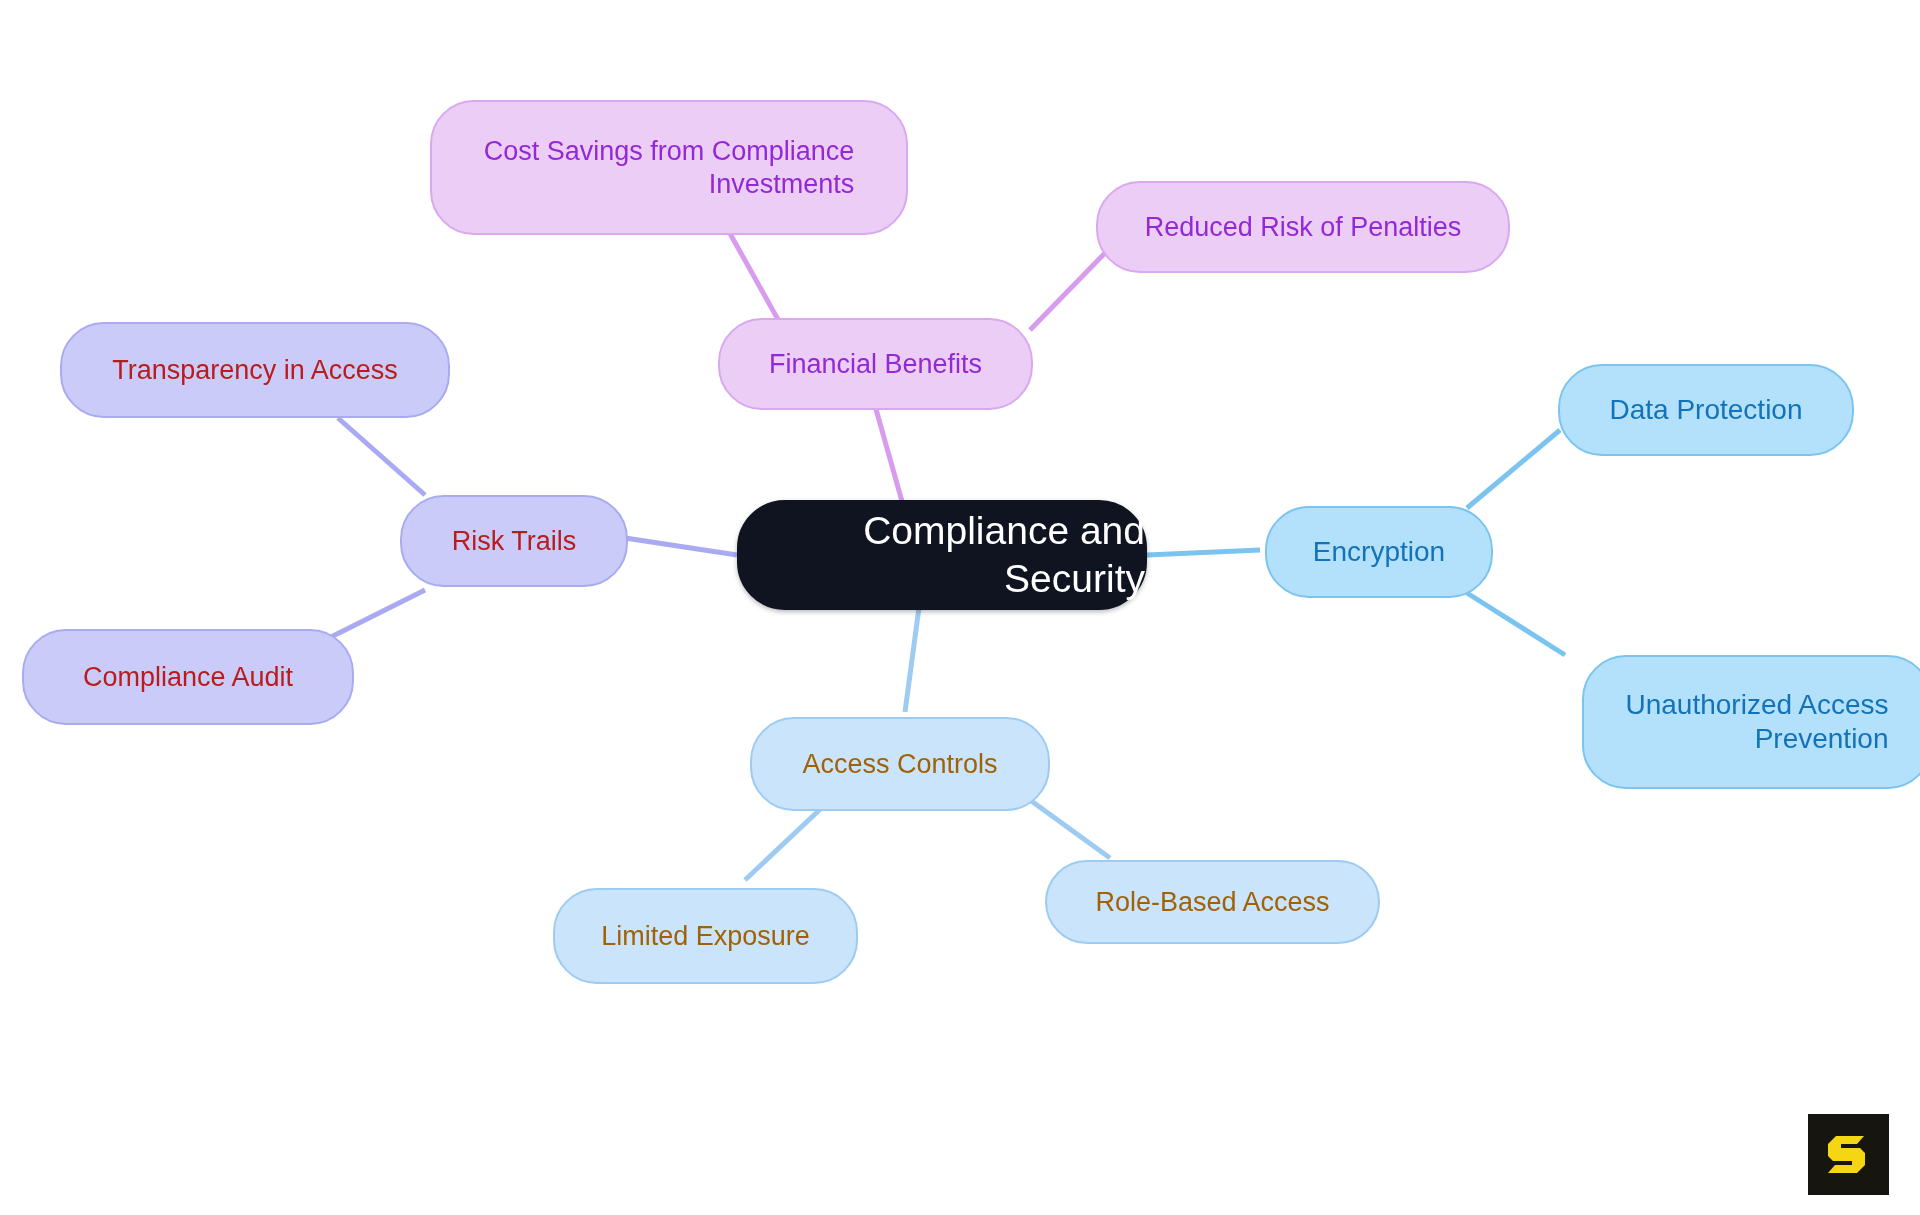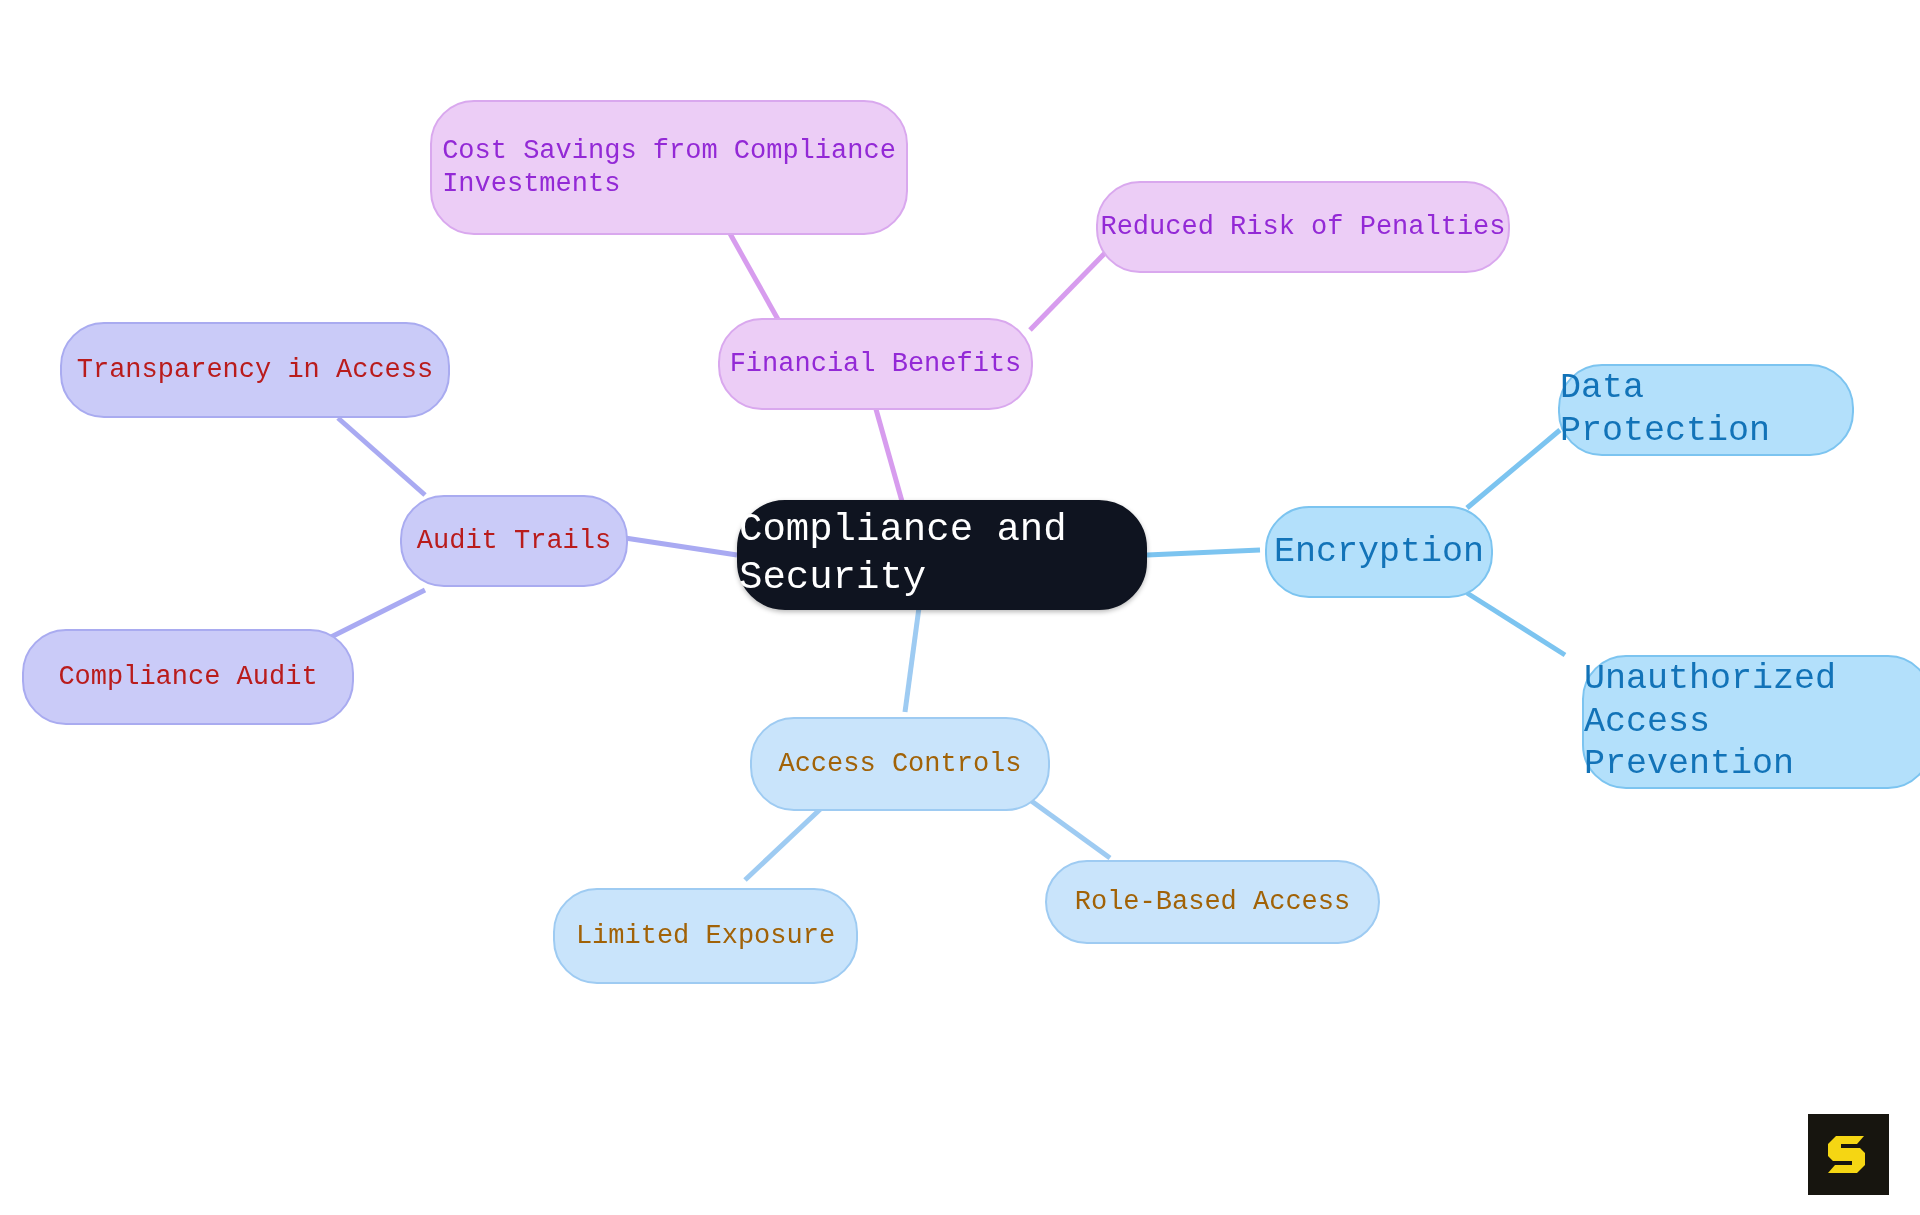--- a/index.html
+++ b/index.html
@@ -21,28 +21,27 @@
     left: 0;
     width: 1920px;
     height: 1215px;
   }
   .node {
     position: absolute;
     box-sizing: border-box;
     display: flex;
     align-items: center;
     justify-content: center;
-    text-align: left;
+    text-align: right;
     border-radius: 44px;
     border-style: solid;
     border-width: 2px;
     line-height: 1.22;
     white-space: pre-line;
     z-index: 2;
-    font-family: Liberation Mono, monospace;
   }
   .node-central {
     background: #0f1420;
     border-color: #0f1420;
     color: #ffffff;
     font-size: 39px;
     border-radius: 48px;
     box-shadow: 0 2px 5px rgba(0,0,0,0.28);
   }
   .node-purple {
@@ -54,21 +53,21 @@
   .node-periwinkle {
     background: #cacbf8;
     border-color: #a9abf0;
     color: #b91c1c;
     font-size: 27px;
   }
   .node-sky {
     background: #b3e0fb;
     border-color: #7cc4f0;
     color: #1273b8;
-    font-size: 35px;
+    font-size: 28px;
   }
   .node-paleblue {
     background: #c9e4fb;
     border-color: #9ecbf2;
     color: #a16207;
     font-size: 27px;
   }
   #logo {
     position: absolute;
     background: #17150f;
@@ -104,21 +103,21 @@
 
   <div class="node node-central" style="left:737px; top:500px; width:410px; height:110px;">Compliance and Security</div>
 
   <div class="node node-purple" style="left:718px; top:318px; width:315px; height:92px;">Financial Benefits</div>
 
   <div class="node node-purple" style="left:430px; top:100px; width:478px; height:135px;">Cost Savings from Compliance
 Investments</div>
 
   <div class="node node-purple" style="left:1096px; top:181px; width:414px; height:92px;">Reduced Risk of Penalties</div>
 
-  <div class="node node-periwinkle" style="left:400px; top:495px; width:228px; height:92px;">Audit Trails</div>
+  <div class="node node-periwinkle" style="left:400px; top:495px; width:228px; height:92px;">Risk Trails</div>
 
   <div class="node node-periwinkle" style="left:60px; top:322px; width:390px; height:96px;">Transparency in Access</div>
 
   <div class="node node-periwinkle" style="left:22px; top:629px; width:332px; height:96px;">Compliance Audit</div>
 
   <div class="node node-sky" style="left:1265px; top:506px; width:228px; height:92px;">Encryption</div>
 
   <div class="node node-sky" style="left:1558px; top:364px; width:296px; height:92px;">Data Protection</div>
 
   <div class="node node-sky" style="left:1582px; top:655px; width:350px; height:134px;">Unauthorized Access

